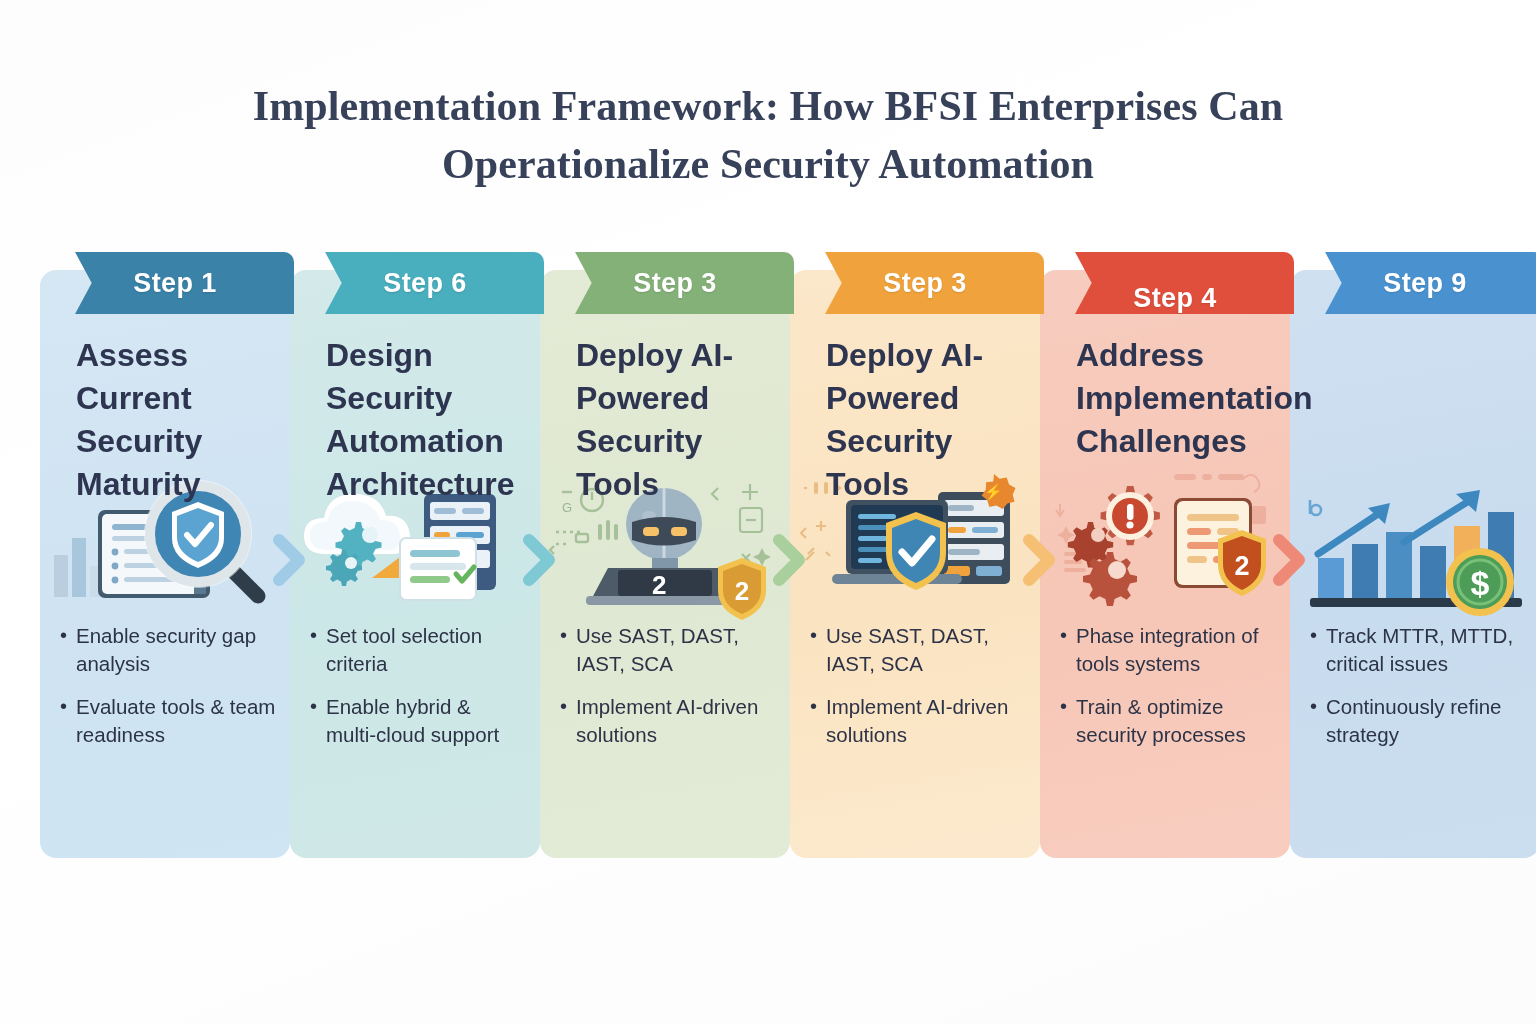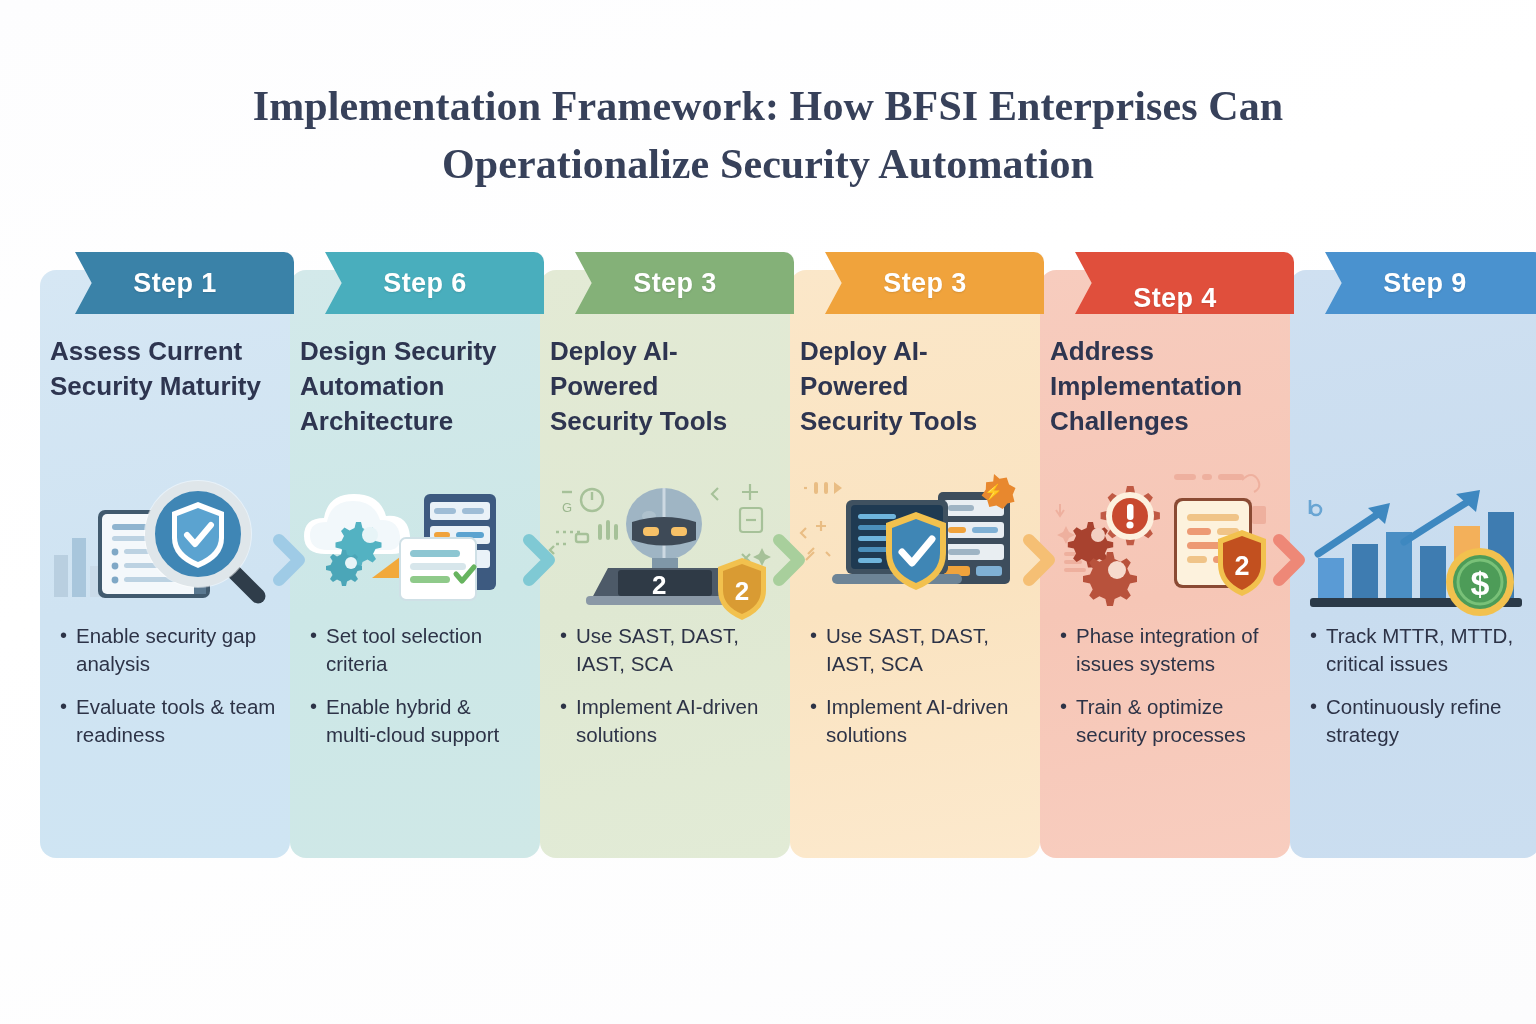--- a/index.html
+++ b/index.html
@@ -88,25 +88,25 @@
     font-weight: bold;
     font-size: 27px;
     color: #ffffff;
     letter-spacing: 0.4px;
     text-shadow: 0 1px 2px rgba(0,0,0,0.12);
   }
 
   .step-title {
     position: absolute;
     top: 82px;
-    left: 10px;
+    left: 36px;
     width: 212px;
     font-family: "Liberation Sans", sans-serif;
     font-weight: bold;
-    font-size: 26px;
+    font-size: 32px;
     line-height: 1.34;
     color: #2e3550;
     z-index: 4;
   }
 
   
   .illustration {
     position: absolute;
     left: 6px;
     width: 238px;
@@ -465,21 +465,21 @@
             <path d="M24 0 L48 9 L48 34 Q48 56 24 66 Q0 56 0 34 L0 9 Z" fill="#f2c14e"></path>
             <path d="M24 6 L43 13 L43 34 Q43 51 24 60 Q5 51 5 34 L5 13 Z" fill="#c2501f"></path>
             <text x="24" y="45" font-family="Liberation Sans" font-size="27" font-weight="bold" fill="#ffffff" text-anchor="middle">2</text>
           </g>
         </svg>
       </div>
 
       <div class="bullets">
         <div class="bullet">
           <span class="dot">•</span>
-          <span class="btext">Phase integration of issues systems</span>
+          <span class="btext">Phase integration of tools systems</span>
         </div>
         <div class="bullet">
           <span class="dot">•</span>
           <span class="btext">Train &amp; optimize security processes</span>
         </div>
       </div>
 
       <div class="connector">
         <svg viewBox="0 0 44 60" width="44" height="60">
           <path d="M10 10 L30 30 L10 50" stroke="#ee8877" stroke-width="12" fill="none" stroke-linecap="round" stroke-linejoin="round"></path>

